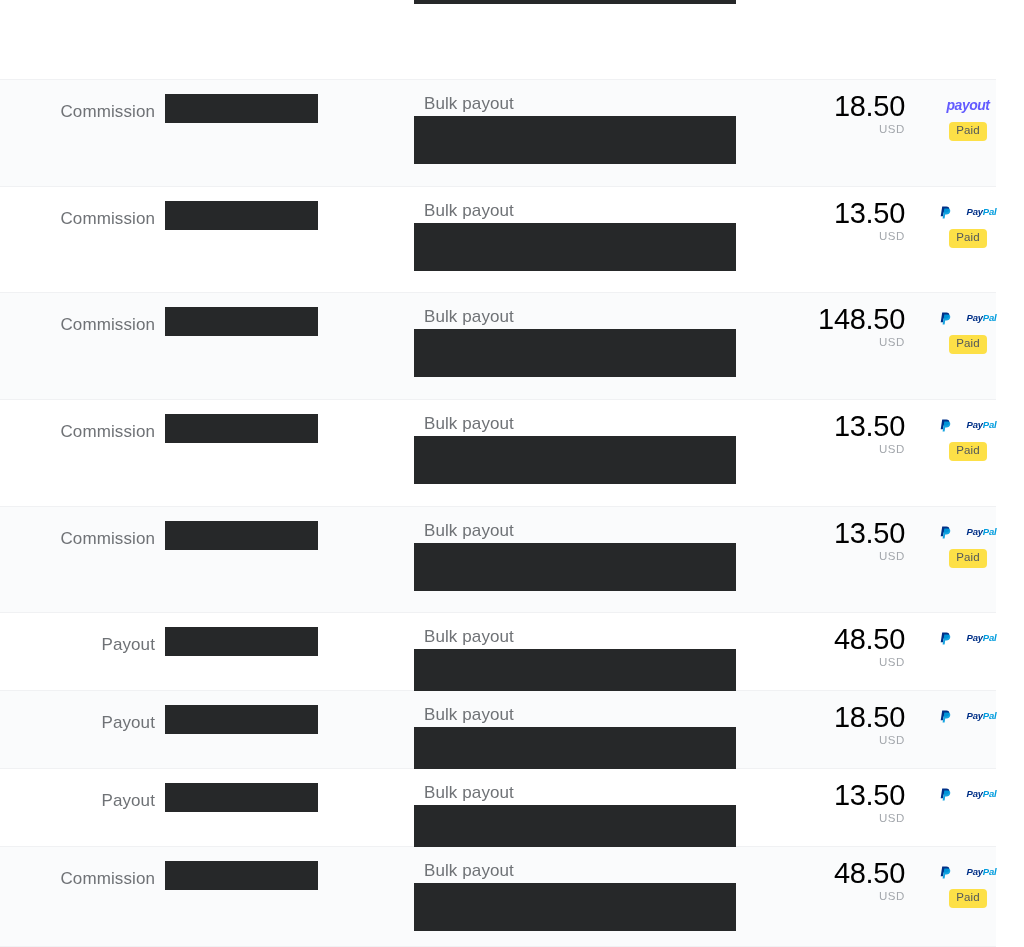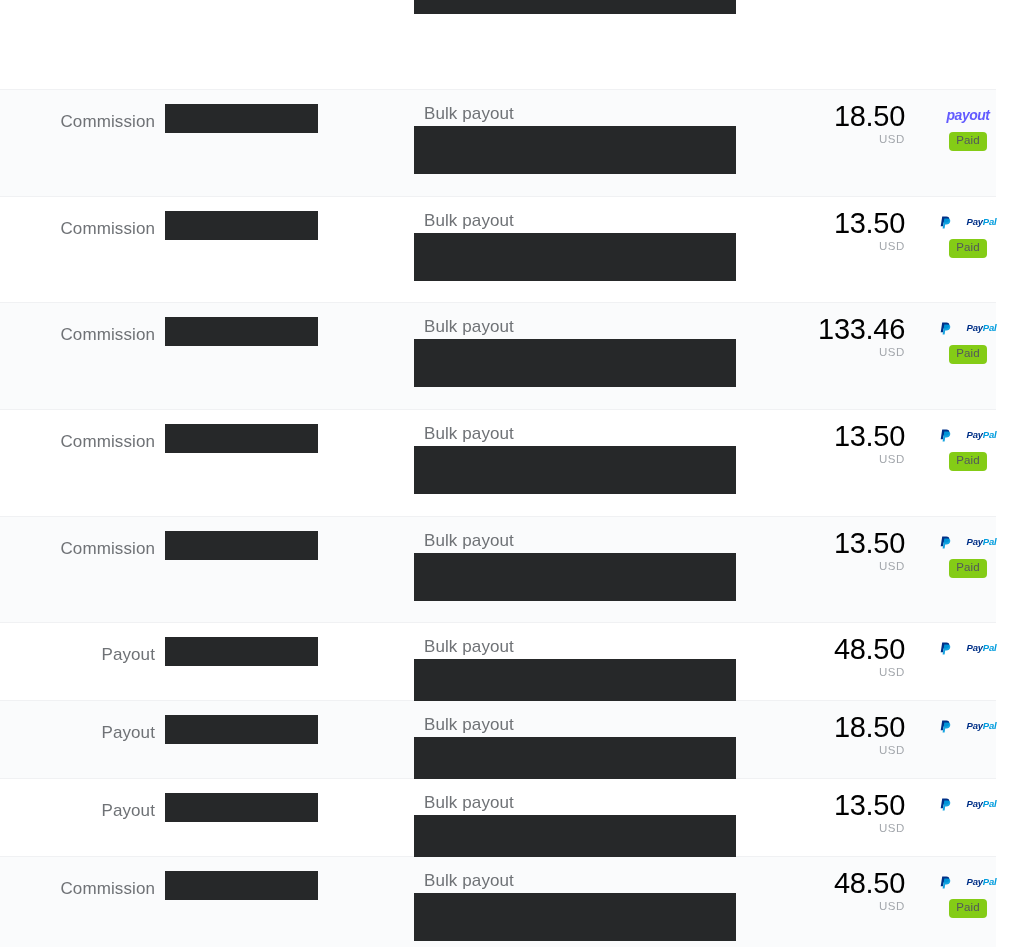--- a/index.html
+++ b/index.html
@@ -7,21 +7,20 @@
     width:1024px; height:947px;
     background:#ffffff;
     font-family:"Liberation Sans", sans-serif;
     overflow:hidden;
   }
 
   #app {
     position:relative;
     width:1024px; height:905px;
     background:#ffffff;
-    margin-top:10px;
   }
 
   
   .table {
     position:absolute;
     left:0; top:0;
     width:997px;
     border-right:1px solid #eceef0;
     background:#ffffff;
   }
@@ -113,21 +112,21 @@
   }
   .pp-dark { color:#003087; }
   .pp-light { color:#009cde; }
 
   .c-badge {
     position:absolute;
     left:940px; width:56px;
     display:flex; justify-content:center;
   }
   .badge {
-    background:#84cc16;
+    background:#fde047;
     color:#52575c;
     font-size:11.5px;
     border-radius:4px;
     padding:3px 7px 4px;
     line-height:1;
     letter-spacing:.1px;
   }
 </style>
 </head>
 <body>
@@ -169,21 +168,21 @@
         </div>
         <div class="c-badge" style="top:42px;">
           <span class="badge">Paid</span>
         </div>
       </div>
       <div class="row alt" style="position:absolute;left:0;top:293px;height:107px;">
         <div class="c-type" style="top:22px;">Commission</div>
         <div class="c-redact-a" style="top:14px;"></div>
         <div class="c-note" style="top:14px;">Bulk payout</div>
         <div class="c-redact-b" style="top:36px;"></div>
-        <div class="c-amount" style="top:12px;">133.46</div>
+        <div class="c-amount" style="top:12px;">148.50</div>
         <div class="c-curr" style="top:44px;">USD</div>
         <div class="c-provider" style="top:18px;">
           <span class="logo-paypal">
             <svg class="pp-mark" width="11" height="13" viewBox="0 0 11 13">
               <path d="M2.2 0.4h4.1c2.1 0 3.3 1.1 3.0 3.0-0.3 2.1-1.9 3.2-4.0 3.2H3.6L3.0 10.2H0.7z" fill="#003087"></path>
               <path d="M4.3 2.6h3.3c1.9 0 2.9 1.0 2.6 2.8-0.3 2.0-1.8 3.0-3.8 3.0H5.2l-0.6 4.2H2.6z" fill="#009cde" opacity=".92"></path>
             </svg>
             <span class="pp-word"><span class="pp-dark">Pay</span><span class="pp-light">Pal</span></span>
           </span>
         </div>

